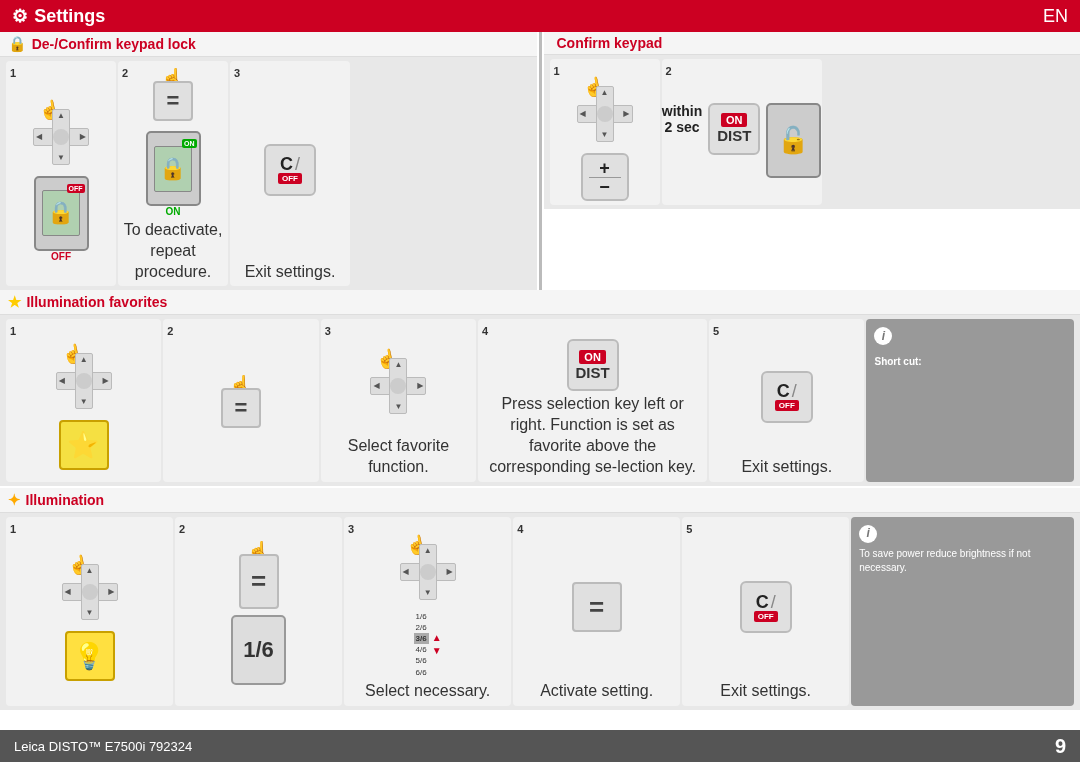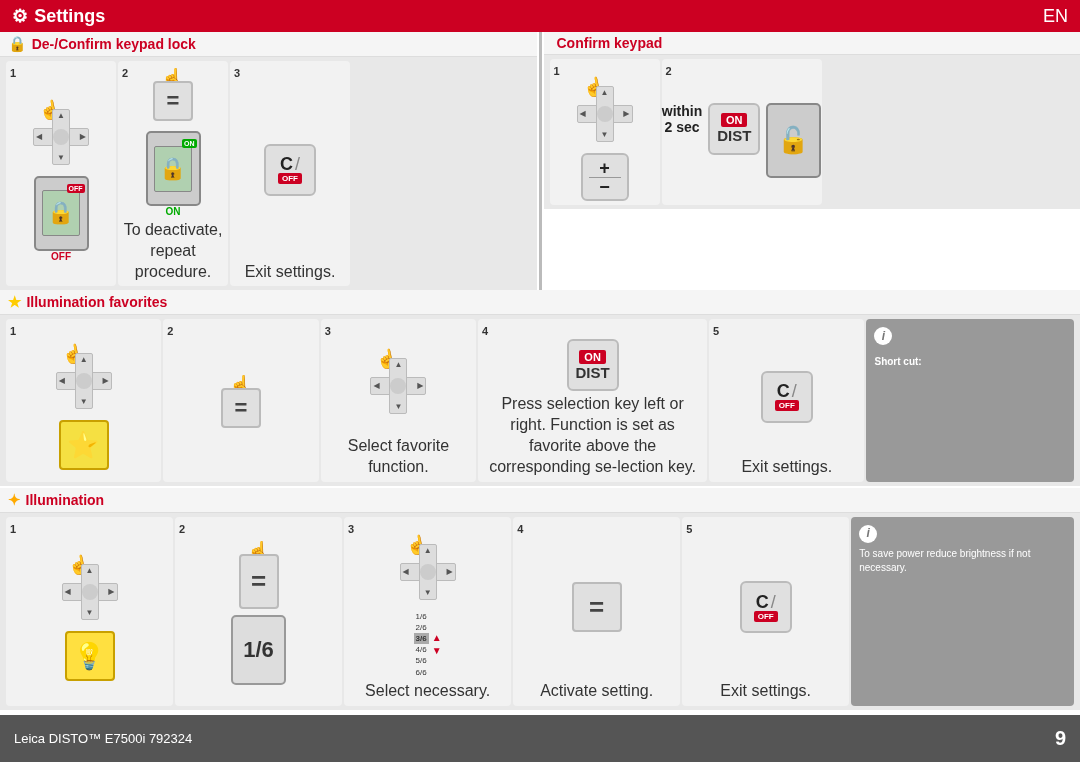--- a/index.html
+++ b/index.html
@@ -83,21 +83,21 @@
     .info-cell .shortcut-label { font-weight: bold; }
 
     
     .footer {
       background: #555;
       color: white;
       display: flex;
       align-items: center;
       justify-content: space-between;
       padding: 4px 14px;
-      height: 47px;
+      height: 32px;
       position: absolute;
       bottom: 0;
       left: 0;
       right: 0;
     }
     .footer-text { font-size: 13px; }
     .footer-num { font-size: 20px; font-weight: bold; }
 
     
     .dpad {

